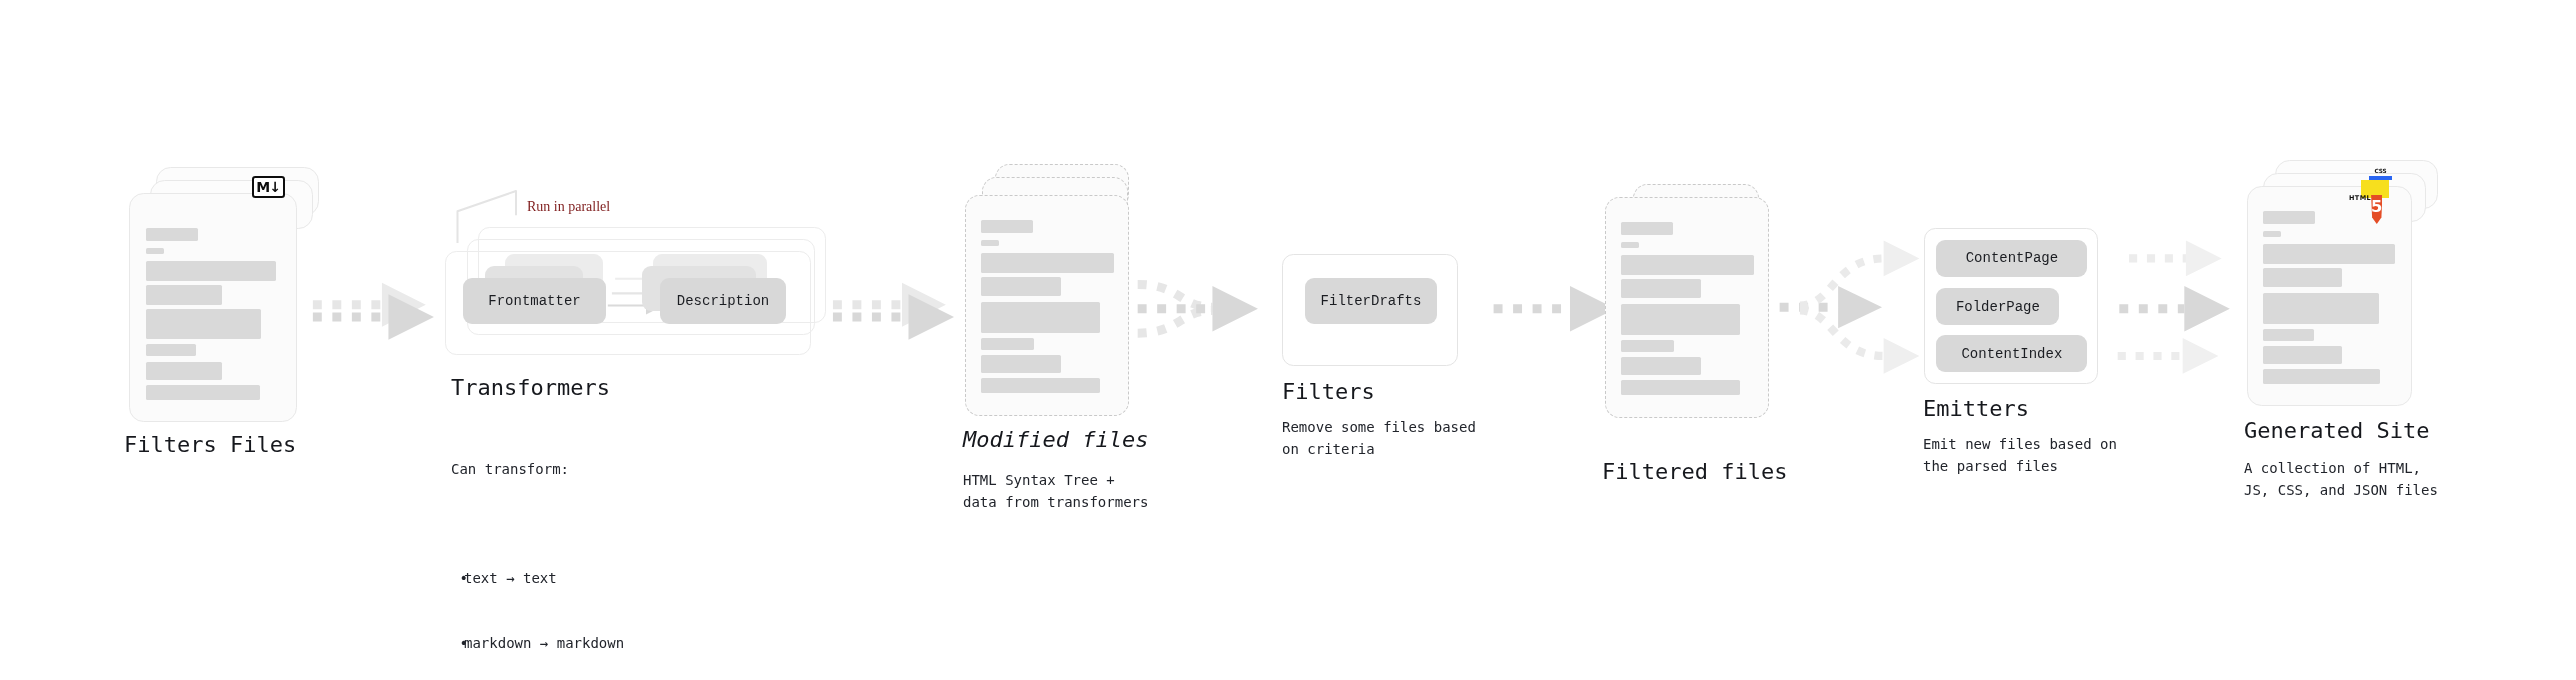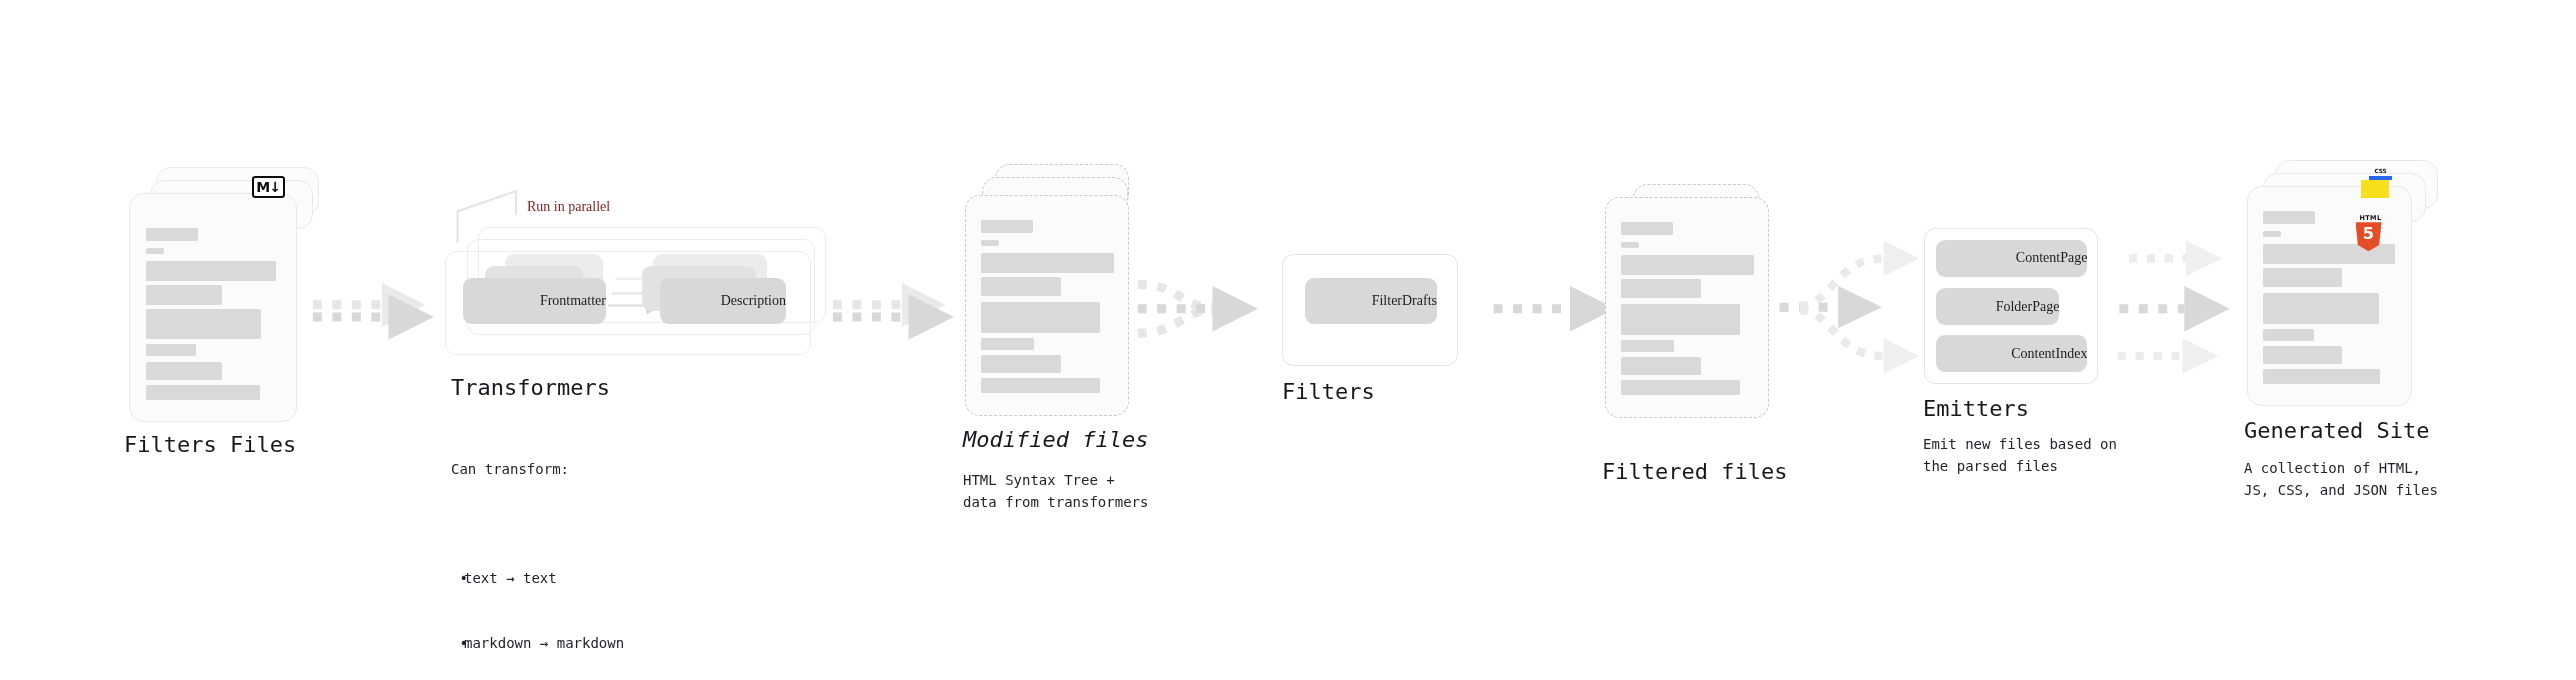--- a/index.html
+++ b/index.html
@@ -37,21 +37,21 @@
     border: 2.4px solid #0d0d0d;
     border-radius: 3.3px;
     background: #ffffff;
     display: flex; align-items: center; justify-content: center;
     font-family: "DejaVu Sans", "Liberation Sans", sans-serif;
     font-weight: 700; font-size: 14px; line-height: 1; color: #0d0d0d;
     letter-spacing: -0.8px;
   }
   .badge-html5 {
     position: absolute; width: 32.5px; height: 39px;
-    display: flex; flex-direction: column; align-items: flex-end; margin-top: 20px;
+    display: flex; flex-direction: row; align-items: flex-start;
   }
   .badge-html5 .h5-word {
     font-family: "DejaVu Sans", "Liberation Sans", sans-serif;
     font-size: 6.5px; font-weight: 700; color: #111; letter-spacing: 0.4px;
     line-height: 1; margin-bottom: 0.8px;
   }
   .badge-html5 .h5-shield {
     width: 26px; height: 29px;
     background: #e44d26;
     clip-path: polygon(0% 0%, 100% 0%, 91% 78%, 50% 100%, 9% 78%);
@@ -92,22 +92,22 @@
   .procbox {
     position: absolute;
     border: 1.6px solid #e4e4e4;
     border-radius: 11.4px;
     background: #ffffff;
   }
   .chip {
     position: absolute;
     background: #d8d8d8;
     border-radius: 9px;
-    display: flex; align-items: center; justify-content: flex-end;
-    font-family: Liberation Serif, serif;
+    display: flex; align-items: center; justify-content: center;
+    font-family: Liberation Mono, monospace;
     font-size: 14px; color: #1b1d22; white-space: nowrap;
   }
   .chip.l2 { background: #e2e2e2; }
   .chip.l3 { background: #ececec; }
 
   .tshell {
     position: absolute;
     border: 1.6px solid #ececec;
     border-radius: 11.4px;
     background: transparent;
@@ -258,20 +258,22 @@
 data from transformers</div>
 
   <div class="doc-stack">
     <div class="procbox" style="left:1282px; top:254px; width:176px; height:112px;">
       <div class="chip" style="left:22px; top:23px; width:132px; height:46px;">
           <span>FilterDrafts</span>
         </div>
     </div>
   </div>
   <div class="sec-title" style="left:1282px; top:379px;">Filters</div>
+  <div class="sec-sub" style="left:1282px; top:417px;">Remove some files based
+on criteria</div>
 
   <div class="doc-stack">
     <div class="doc dashed" style="left:1633px; top:184px; width:126px; height:45px;"></div>
     <div class="doc dashed" style="left:1605px; top:197px; width:164px; height:221px;">
       <div class="bar" style="left:14.6px; top:24.4px;  width:52px;  height:13px;"></div>
       <div class="bar" style="left:14.6px; top:44px;  width:18px;  height:5.7px;"></div>
       <div class="bar" style="left:14.6px; top:57px;  width:133px; height:19.5px;"></div>
       <div class="bar" style="left:14.6px; top:81px; width:80px;  height:18.7px;"></div>
       <div class="bar" style="left:14.6px; top:106px; width:119px; height:31px;"></div>
       <div class="bar" style="left:14.6px; top:142px; width:53px;  height:12.2px;"></div>

